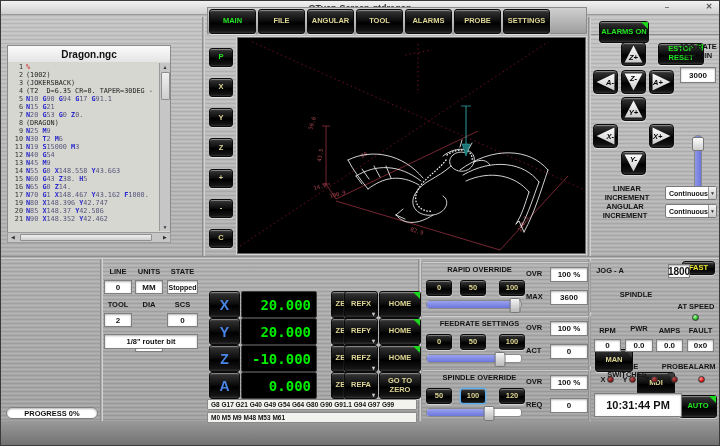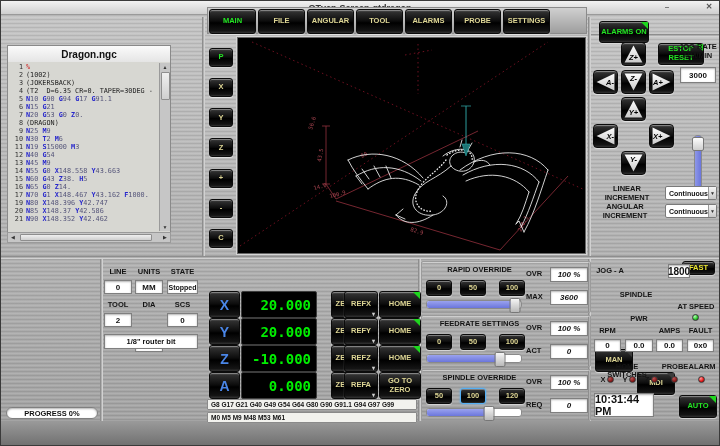--- a/index.html
+++ b/index.html
@@ -94,21 +94,21 @@
   .dro-act{position:absolute;left:170px;top:0;width:40px;height:25px;}
   .dro-row.homed .dro-act::after{content:'';position:absolute;top:0;right:0;border-style:solid;border-width:0 7px 7px 0;border-color:transparent #1fd61f transparent transparent;}
   .statusline{background:#f2f2ee;border:1px solid #8a8a8a;border-radius:1px;display:flex;align-items:center;padding-left:3px;font:bold 6.5px "Liberation Sans",sans-serif;color:#111;white-space:nowrap;overflow:hidden;}
   
   .ovr-group{position:absolute;left:420px;width:168px;height:50px;border:1px solid #9b9b9b;border-radius:2px;box-shadow:inset 0 1px 0 rgba(255,255,255,.4);}
   .ovr-title{position:absolute;left:0;top:3px;width:115px;text-align:center;font:bold 7.5px "Liberation Sans",sans-serif;color:#141414;}
   .ovr-btn{position:absolute;width:24px;height:14px;top:18px;}
   .ovr-btn.focused{border:1px solid #55b0f5;box-shadow:0 0 2px #55b0f5, inset 0 1px 0 rgba(255,255,255,.28);}
   .ovr-slider{position:absolute;left:4px;top:38px;width:94px;height:7px;}
   .ovr-lbl{position:absolute;font:bold 7.5px "Liberation Sans",sans-serif;color:#141414;}
-  .ovr-field{position:absolute;left:128px;width:36px;height:13px;font-style:italic;}
+  .ovr-field{position:absolute;left:128px;width:36px;height:13px;}
 </style>
 </head>
 <body>
 
 <div id="screen">
 
   <div class="abs" id="titlebar">
     <span class="t">QTvcp-Screen-qtdragon</span>
     <span class="wctl" style="right:46px;">–</span>
     <span class="wctl" style="right:4px;">✕</span>
@@ -483,35 +483,35 @@
   <div class="abs lbl" style="left:595px;top:264px;width:28px;height:12px;">JOG - A</div>
 
   <div class="abs field" style="left:667px;top:263px;width:22px;height:14px;font-size:10px;">1800</div>
 
   <div class="abs lbl" style="left:614px;top:290px;width:42px;">SPINDLE</div>
 
   <div class="abs lbl" style="left:676px;top:302px;width:38px;">AT SPEED</div>
   <span class="abs led green" style="left:691px;top:313px;"></span>
 
   <div class="abs lbl" style="left:593px;top:326px;width:27px;">RPM</div>
-  <div class="abs lbl" style="left:624px;top:314px;width:28px;">PWR</div>
+  <div class="abs lbl" style="left:624px;top:324px;width:28px;">PWR</div>
   <div class="abs lbl" style="left:655px;top:326px;width:27px;">AMPS</div>
   <div class="abs lbl" style="left:686px;top:326px;width:27px;">FAULT</div>
   <div class="abs field" style="left:593px;top:338px;width:27px;height:13px;">0</div>
   <div class="abs field" style="left:624px;top:338px;width:28px;height:13px;">0.0</div>
   <div class="abs field" style="left:655px;top:338px;width:27px;height:13px;">0.0</div>
   <div class="abs field" style="left:686px;top:338px;width:27px;height:13px;">0x0</div>
 
   <div class="abs lbl" style="left:596px;top:362px;width:60px;">HOME SWITCHES</div>
   <div class="abs lbl" style="left:662px;top:362px;width:24px;">PROBE</div>
   <div class="abs lbl" style="left:689px;top:362px;width:24px;">ALARM</div>
   <div class="abs lbl" style="left:598px;top:375px;width:8px;">X</div>
   <span class="abs led dimred" style="left:606px;top:375px;"></span>
   <div class="abs lbl" style="left:620px;top:375px;width:8px;">Y</div>
   <span class="abs led dimred" style="left:628px;top:375px;"></span>
   <div class="abs lbl" style="left:642px;top:375px;width:8px;">Z</div>
   <span class="abs led dimred" style="left:650px;top:375px;"></span>
   <span class="abs led dimred" style="left:670px;top:375px;"></span>
   <span class="abs led red" style="left:697px;top:375px;"></span>
 
-  <div class="abs field" style="left:593px;top:392px;width:60px;height:24px;font:bold 11px 'Liberation Sans',sans-serif;">10:31:44 PM</div>
+  <div class="abs field" style="left:593px;top:392px;width:88px;height:24px;font:bold 11px 'Liberation Sans',sans-serif;">10:31:44 PM</div>
 
 </div>
 
 </body></html>

